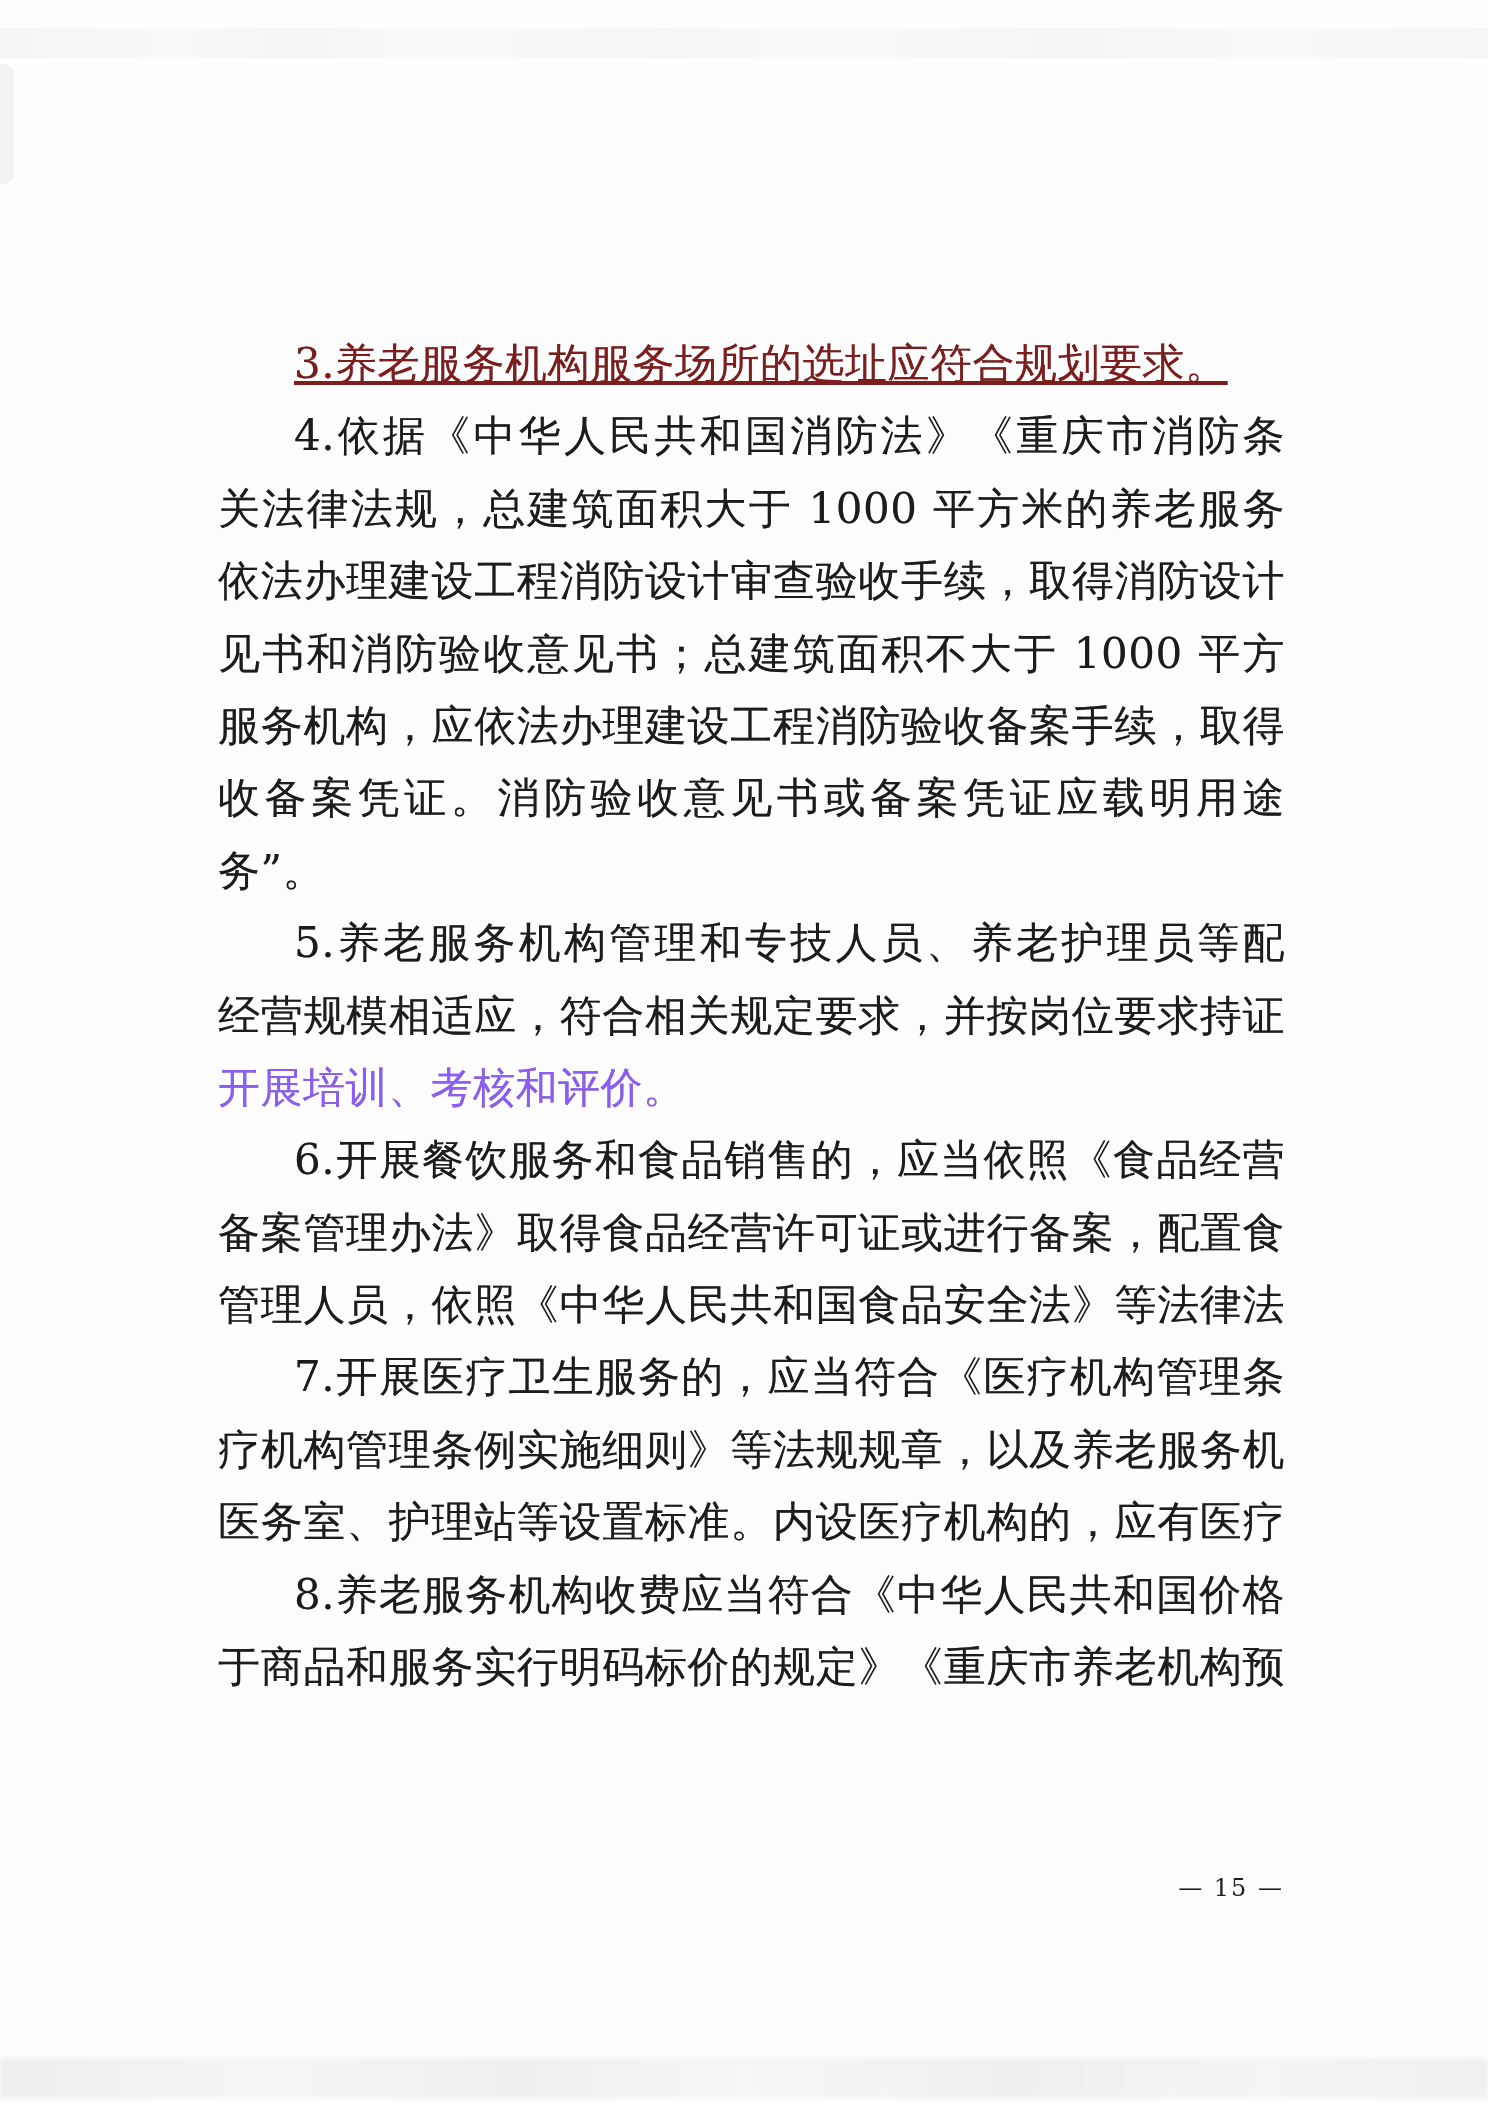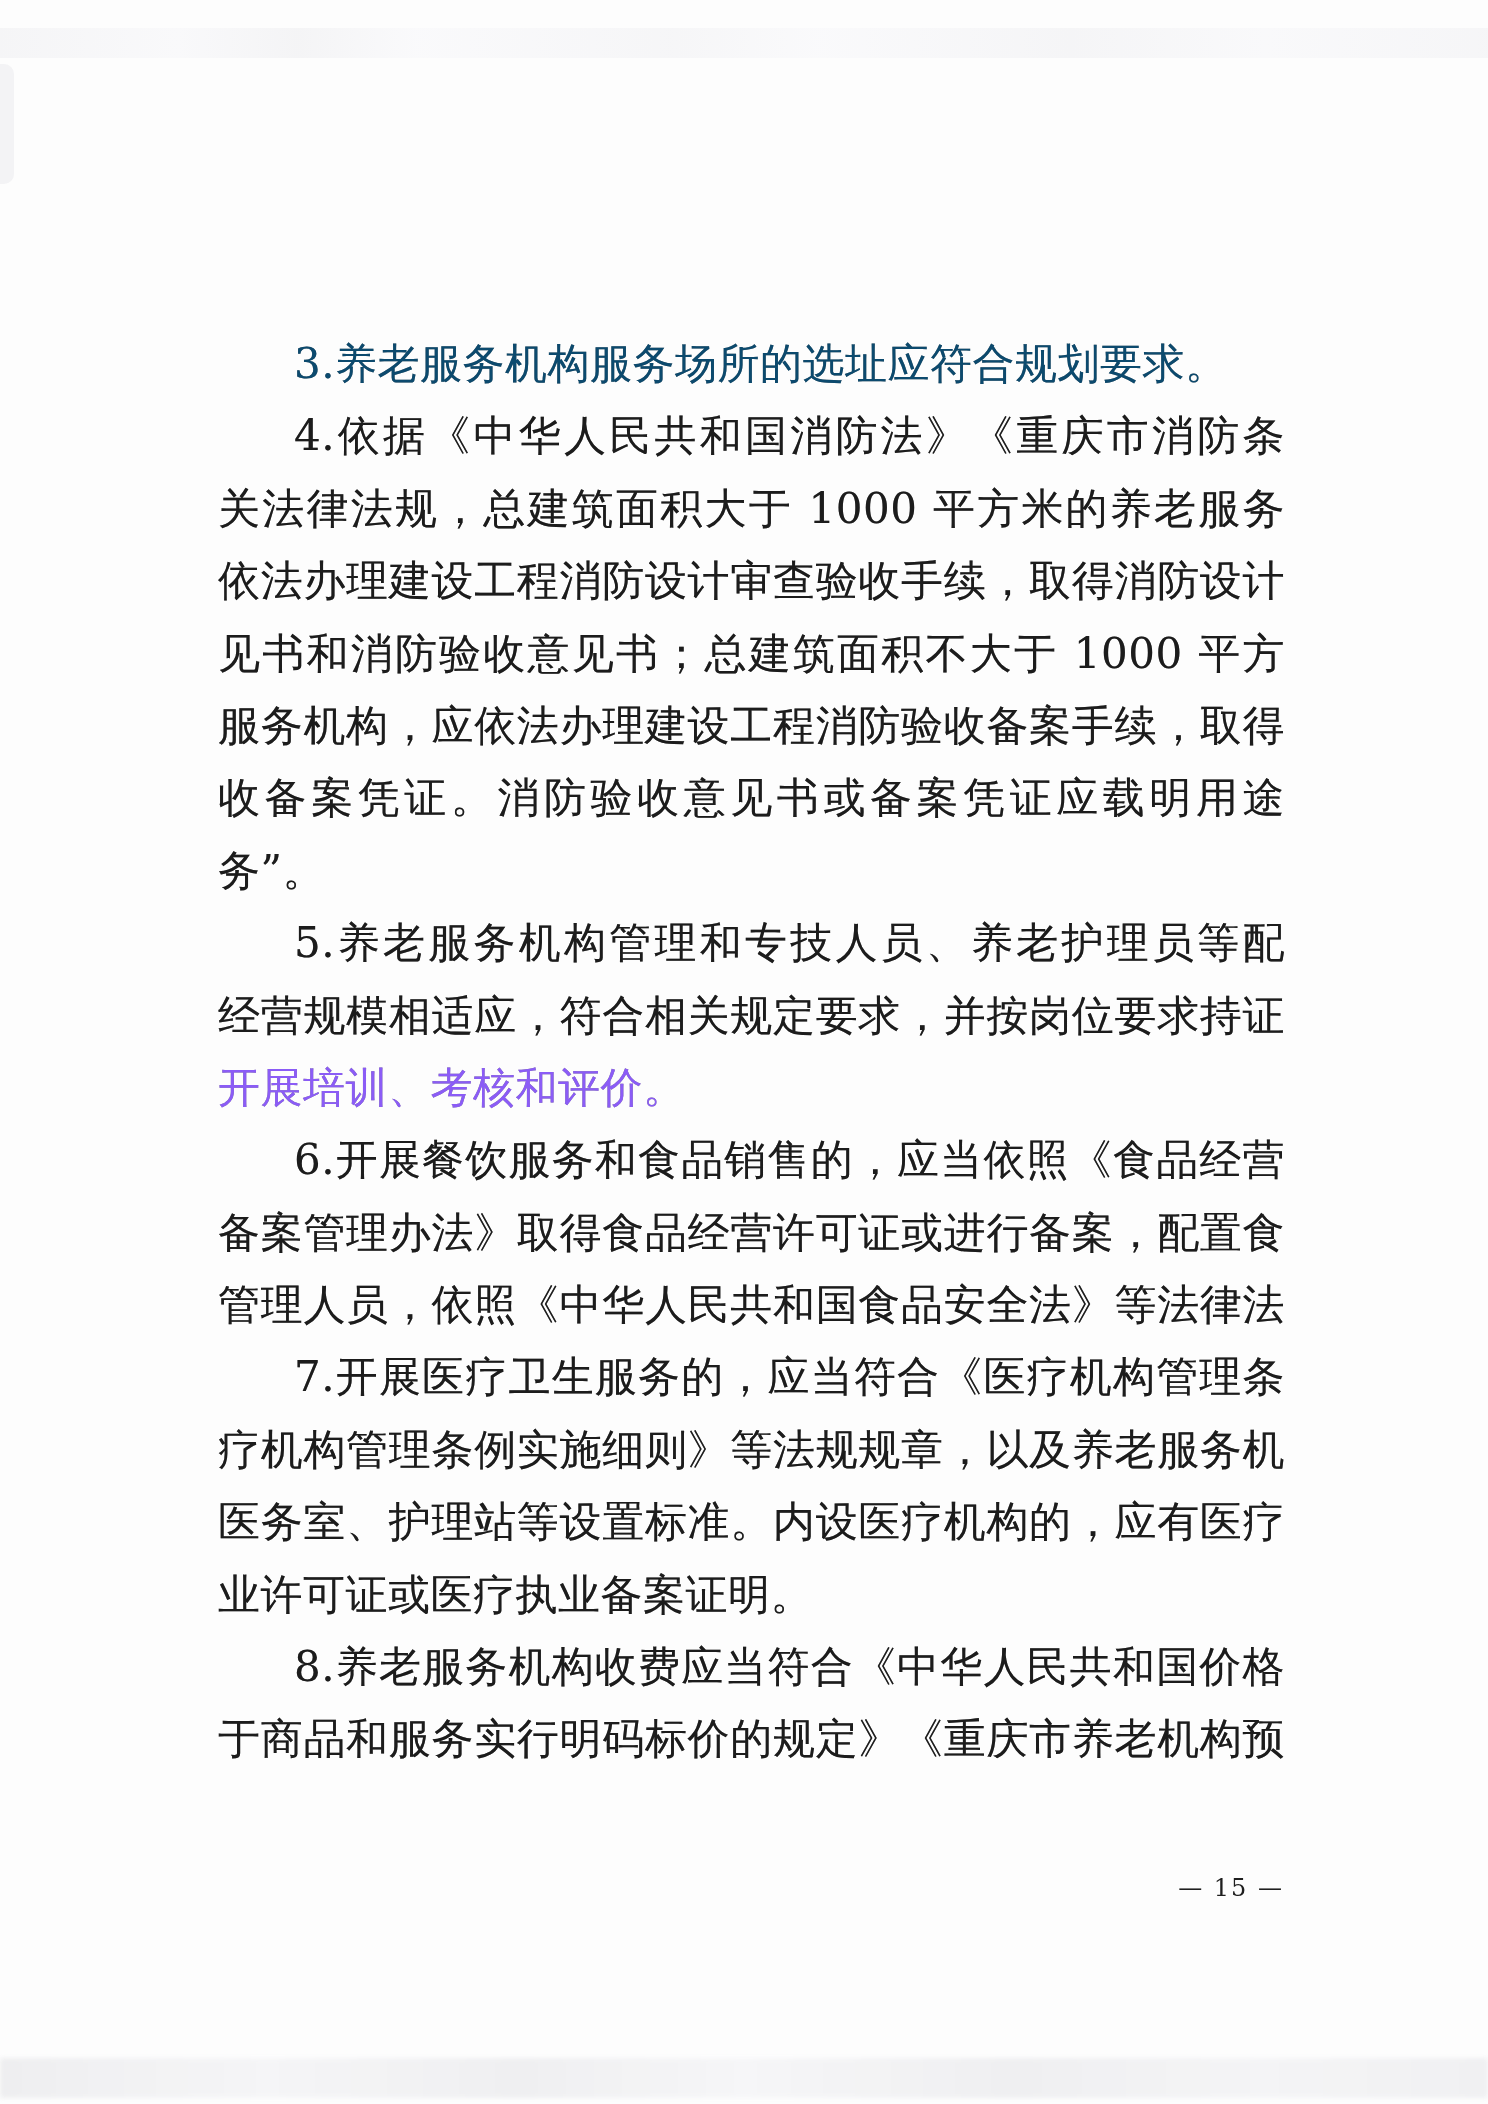--- a/index.html
+++ b/index.html
@@ -83,38 +83,37 @@
 </head>
 <body>
 
 <div class="page">
 
   <div class="scan-band-top"></div>
   <div class="scan-smudge-left"></div>
 
   <div class="text-block">
 
-  <div class="line indent" style="color: #0c4a6e;">3.养老服务机构服务场所的选址应符合规划要求。</div>
+  <div class="line indent" style="color: #7f1d1d; text-decoration: underline;">3.养老服务机构服务场所的选址应符合规划要求。</div>
       <div class="line indent fill" style="color: rgb(28, 28, 28);">4.依据《中华人民共和国消防法》《重庆市消防条例》等相</div>
       <div class="line fill" style="color: rgb(28, 28, 28);">关法律法规，总建筑面积大于 1000 平方米的养老服务机构，应</div>
       <div class="line fill" style="color: rgb(28, 28, 28);">依法办理建设工程消防设计审查验收手续，取得消防设计审查意</div>
       <div class="line fill" style="color: rgb(28, 28, 28);">见书和消防验收意见书；总建筑面积不大于 1000 平方米的养老</div>
       <div class="line fill" style="color: rgb(28, 28, 28);">服务机构，应依法办理建设工程消防验收备案手续，取得消防验</div>
       <div class="line fill" style="color: rgb(28, 28, 28);">收备案凭证。消防验收意见书或备案凭证应载明用途为“养老服</div>
       <div class="line" style="color: rgb(28, 28, 28);">务”。</div>
       <div class="line indent fill" style="color: rgb(28, 28, 28);">5.养老服务机构管理和专技人员、养老护理员等配备，应与</div>
       <div class="line fill" style="color: rgb(28, 28, 28);">经营规模相适应，符合相关规定要求，并按岗位要求持证上岗，</div>
       <div class="line" style="color: #8b5cf6;">开展培训、考核和评价。</div>
       <div class="line indent fill" style="color: rgb(28, 28, 28);">6.开展餐饮服务和食品销售的，应当依照《食品经营许可和</div>
       <div class="line fill" style="color: rgb(28, 28, 28);">备案管理办法》取得食品经营许可证或进行备案，配置食品安全</div>
       <div class="line fill" style="color: rgb(28, 28, 28);">管理人员，依照《中华人民共和国食品安全法》等法律法规规章</div>
       <div class="line indent fill" style="color: rgb(28, 28, 28);">7.开展医疗卫生服务的，应当符合《医疗机构管理条例》《医</div>
       <div class="line fill" style="color: rgb(28, 28, 28);">疗机构管理条例实施细则》等法规规章，以及养老服务机构内设</div>
       <div class="line fill" style="color: rgb(28, 28, 28);">医务室、护理站等设置标准。内设医疗机构的，应有医疗机构执</div>
-      <div class="line" style="color: rgb(28, 28, 28);">业许可证或医疗执业备案证明。</div>
       <div class="line indent fill" style="color: rgb(28, 28, 28);">8.养老服务机构收费应当符合《中华人民共和国价格法》《关</div>
       <div class="line fill" style="color: rgb(28, 28, 28);">于商品和服务实行明码标价的规定》《重庆市养老机构预收费管</div>
     </div>
 
   <div class="page-number">— 15 —</div>
 
   <div class="scan-band-bottom"></div>
 
 </div>
 

